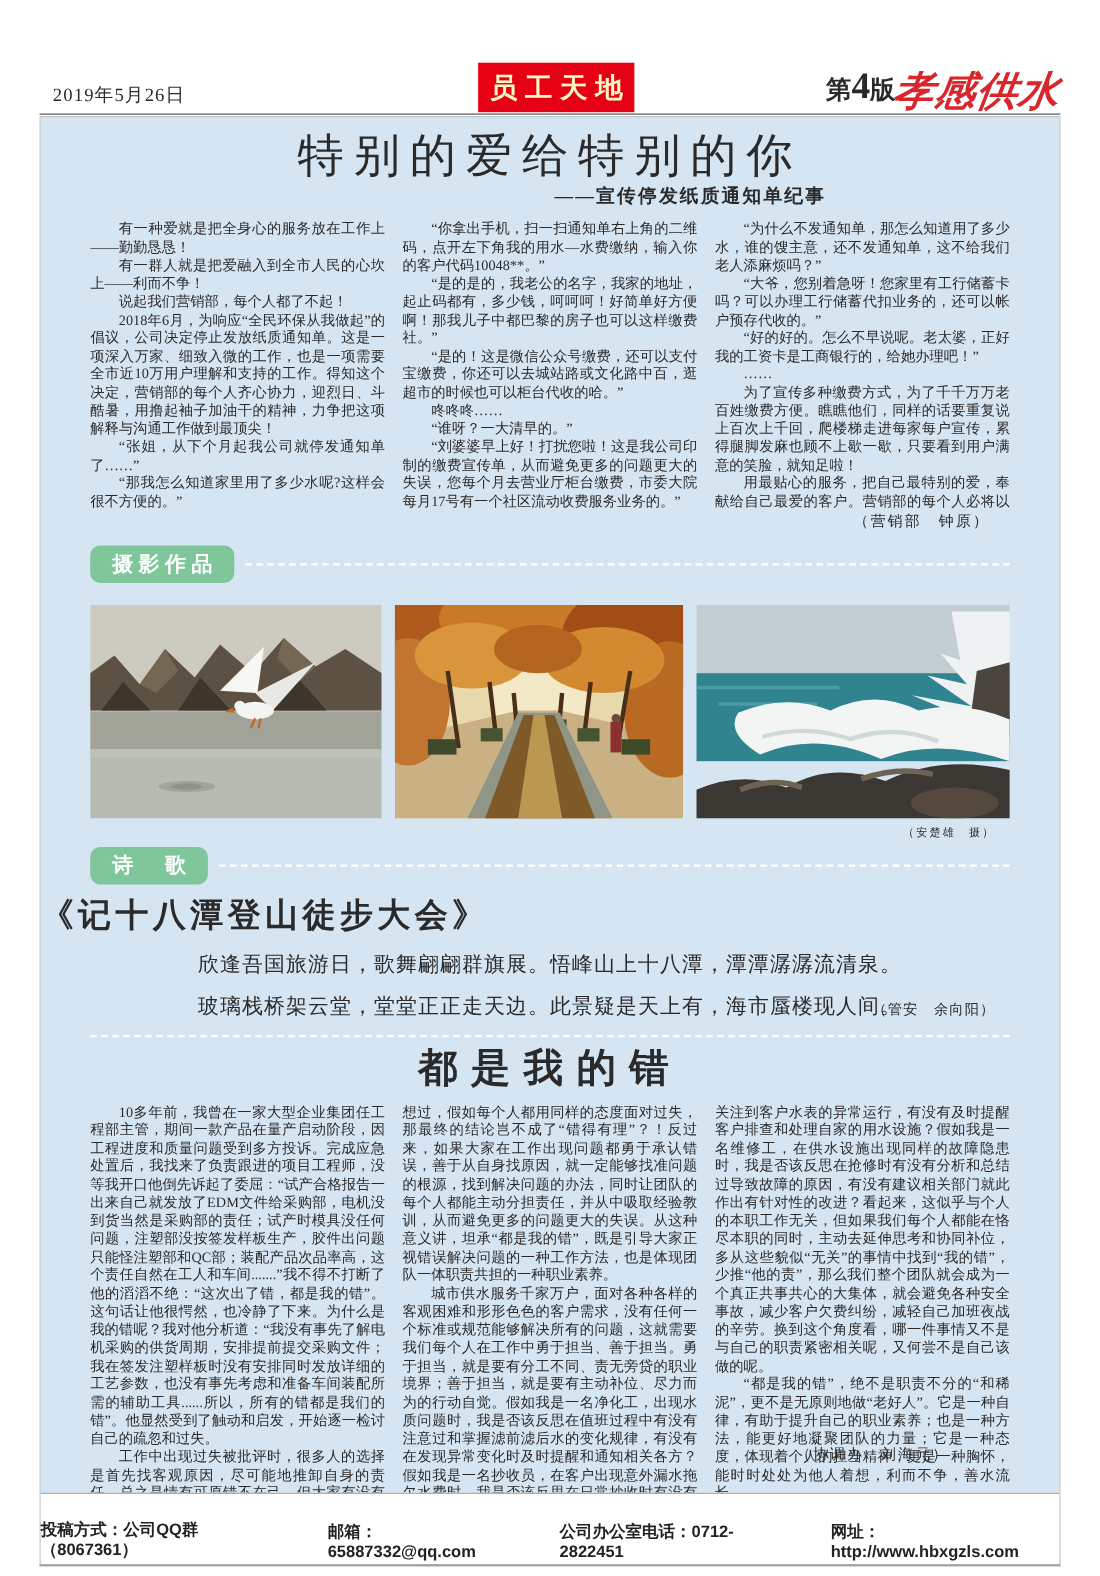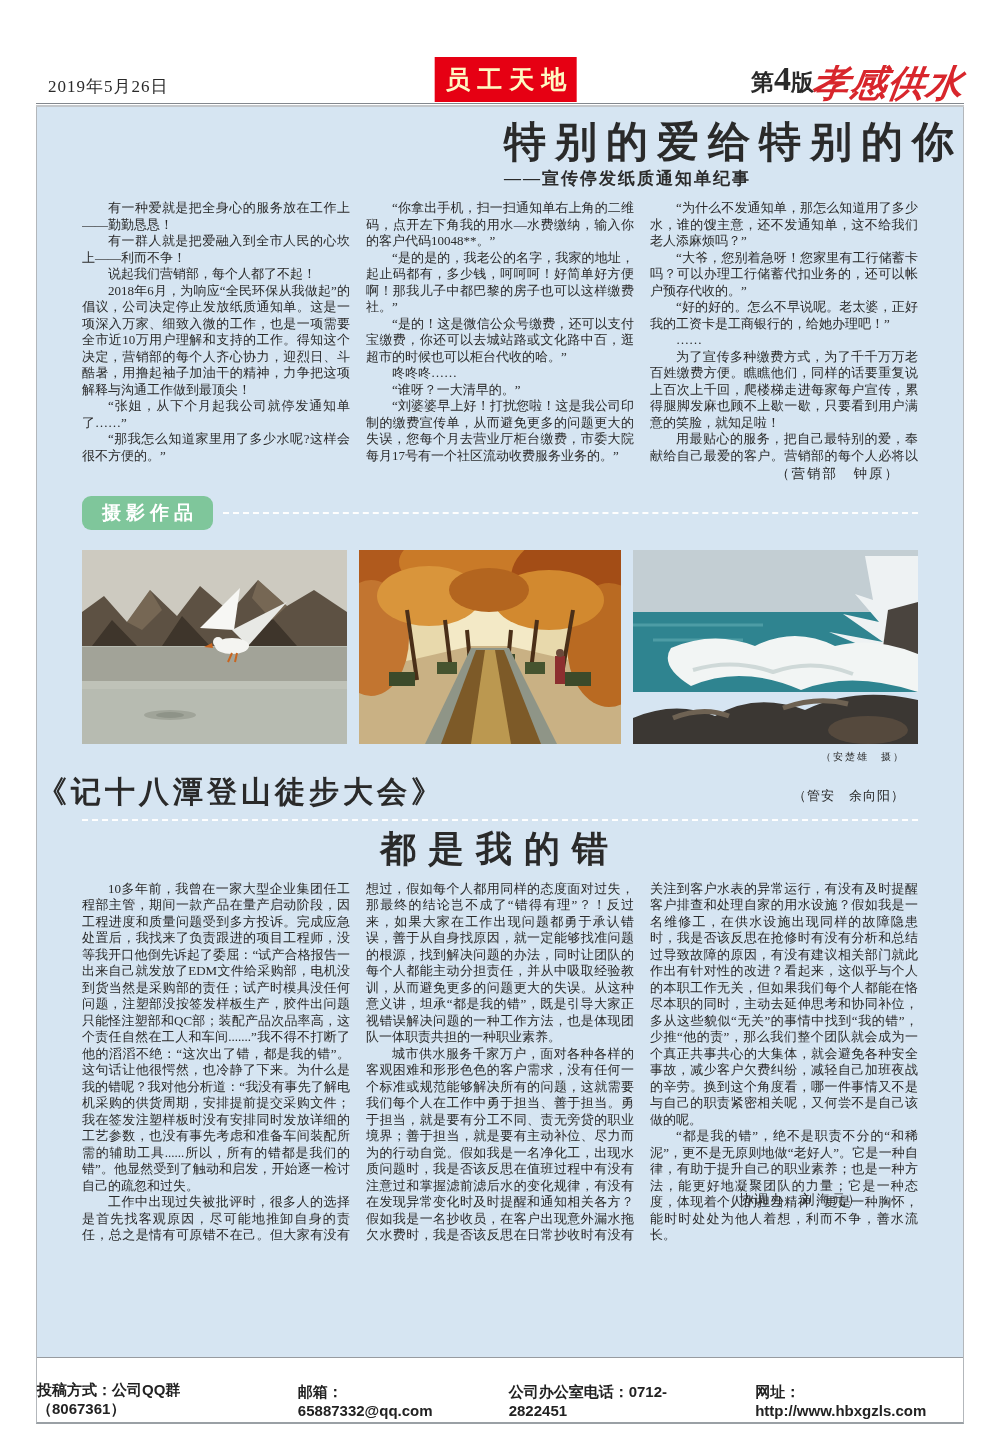--- a/index.html
+++ b/index.html
@@ -20,21 +20,21 @@
 
   .toprule{position:absolute;top:103px;left:36px;right:36px;height:4px;
         background:linear-gradient(#83888e 0 35%, #fff 35% 50%, #c2c6ca 50% 100%);}
 
   
   .frame{position:absolute;top:107px;left:36px;right:36px;height:1315px;
         border-left:1px solid #b3b7bb;border-right:1px solid #b3b7bb;border-bottom:2px solid #9aa0a5;}
   .panel{position:relative;width:100%;height:1250px;background:#d6e5f2;overflow:hidden;}
 
   
-  .a1-title{margin:12px 0 0;text-align:right;font-size:42px;font-weight:700;letter-spacing:9px;line-height:1.1;}
+  .a1-title{margin:12px 0 0;text-align:center;font-size:42px;font-weight:400;letter-spacing:9px;line-height:1.1;}
   .a1-subtitle{margin:2px 0 0;text-align:center;padding-left:255px;font-size:17px;font-weight:bold;letter-spacing:2px;}
   .article-body{position:relative;margin:10px 45px 0;column-count:3;column-gap:16px;
         text-align:justify;font-size:13px;line-height:16.5px;overflow:hidden;}
   .article-body p{margin:0;text-indent:2em;}
   #a1-body{height:290px;}
   #a2-body{height:368px;}
   .signature{position:absolute;font-size:13.5px;letter-spacing:2px;}
   #a1-sig{right:18px;bottom:8px;}
   #a2-sig{right:55px;bottom:40px;}
 
@@ -172,23 +172,31 @@
             <path d="M38 98 Q80 80 122 96 Q162 76 202 96 Q242 86 285 104 L285 142 Q218 120 168 140 Q108 114 58 136 Q26 116 38 98 Z" fill="#f2f5f4"></path>
             <path d="M60 120 Q100 108 140 122 Q180 108 220 124" stroke="#cfd9d8" stroke-width="4" fill="none"></path>
             <path d="M0 194 L0 168 Q42 150 82 166 Q122 142 172 160 Q222 136 285 150 L285 194 Z" fill="#3b3733"></path>
             <path d="M40 168 Q70 156 96 166 M150 158 Q185 146 215 154" stroke="#6e6253" stroke-width="5" fill="none"></path>
             <ellipse cx="235" cy="180" rx="40" ry="14" fill="#55493d"></ellipse>
           </svg>
         </span>
       </div>
       <div class="photo-credit">（安楚雄　摄）</div>
 
+      <div class="label-row">
+        <span class="label-pill">诗　歌</span>
+        <span class="dash-line"></span>
+      </div>
 
       <div class="poem-wrap">
         <h2 class="poem-title">《记十八潭登山徒步大会》</h2>
+        <div class="poem-lines">
+          <div>欣逢吾国旅游日，歌舞翩翩群旗展。悟峰山上十八潭，潭潭潺潺流清泉。</div>
+          <div>玻璃栈桥架云堂，堂堂正正走天边。此景疑是天上有，海市蜃楼现人间。</div>
+        </div>
         <div class="poem-credit">（管安　余向阳）</div>
       </div>
 
       <div class="full-dash"></div>
 
       <h2 class="a2-title">都是我的错</h2>
       <div class="article-body" id="a2-body">
         <p>10多年前，我曾在一家大型企业集团任工程部主管，期间一款产品在量产启动阶段，因工程进度和质量问题受到多方投诉。完成应急处置后，我找来了负责跟进的项目工程师，没等我开口他倒先诉起了委屈：“试产合格报告一出来自己就发放了EDM文件给采购部，电机没到货当然是采购部的责任；试产时模具没任何问题，注塑部没按签发样板生产，胶件出问题只能怪注塑部和QC部；装配产品次品率高，这个责任自然在工人和车间.......”我不得不打断了他的滔滔不绝：“这次出了错，都是我的错”。这句话让他很愕然，也冷静了下来。为什么是我的错呢？我对他分析道：“我没有事先了解电机采购的供货周期，安排提前提交采购文件；我在签发注塑样板时没有安排同时发放详细的工艺参数，也没有事先考虑和准备车间装配所需的辅助工具......所以，所有的错都是我们的错”。他显然受到了触动和启发，开始逐一检讨自己的疏忽和过失。</p>
         <p>工作中出现过失被批评时，很多人的选择是首先找客观原因，尽可能地推卸自身的责任，总之是情有可原错不在己。但大家有没有想过，假如每个人都用同样的态度面对过失，那最终的结论岂不成了“错得有理”？！反过来，如果大家在工作出现问题都勇于承认错误，善于从自身找原因，就一定能够找准问题的根源，找到解决问题的办法，同时让团队的每个人都能主动分担责任，并从中吸取经验教训，从而避免更多的问题更大的失误。从这种意义讲，坦承“都是我的错”，既是引导大家正视错误解决问题的一种工作方法，也是体现团队一体职责共担的一种职业素养。</p>
         <p>城市供水服务千家万户，面对各种各样的客观困难和形形色色的客户需求，没有任何一个标准或规范能够解决所有的问题，这就需要我们每个人在工作中勇于担当、善于担当。勇于担当，就是要有分工不同、责无旁贷的职业境界；善于担当，就是要有主动补位、尽力而为的行动自觉。假如我是一名净化工，出现水质问题时，我是否该反思在值班过程中有没有注意过和掌握滤前滤后水的变化规律，有没有在发现异常变化时及时提醒和通知相关各方？假如我是一名抄收员，在客户出现意外漏水拖欠水费时，我是否该反思在日常抄收时有没有关注到客户水表的异常运行，有没有及时提醒客户排查和处理自家的用水设施？假如我是一名维修工，在供水设施出现同样的故障隐患时，我是否该反思在抢修时有没有分析和总结过导致故障的原因，有没有建议相关部门就此作出有针对性的改进？看起来，这似乎与个人的本职工作无关，但如果我们每个人都能在恪尽本职的同时，主动去延伸思考和协同补位，多从这些貌似“无关”的事情中找到“我的错”，少推“他的责”，那么我们整个团队就会成为一个真正共事共心的大集体，就会避免各种安全事故，减少客户欠费纠纷，减轻自己加班夜战的辛劳。换到这个角度看，哪一件事情又不是与自己的职责紧密相关呢，又何尝不是自己该做的呢。</p>

